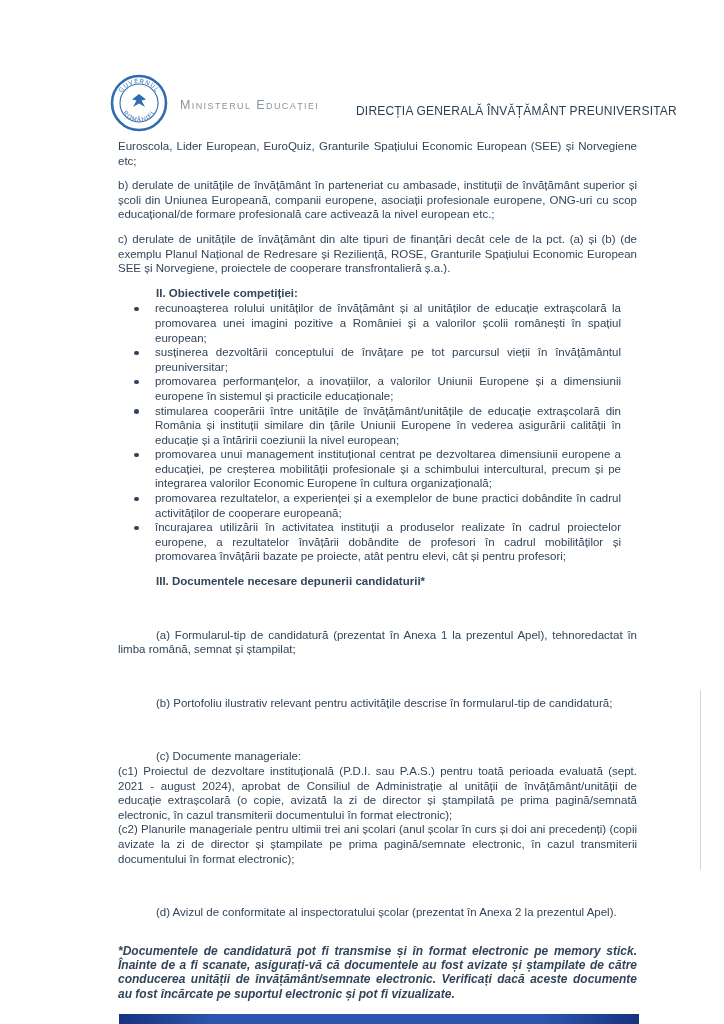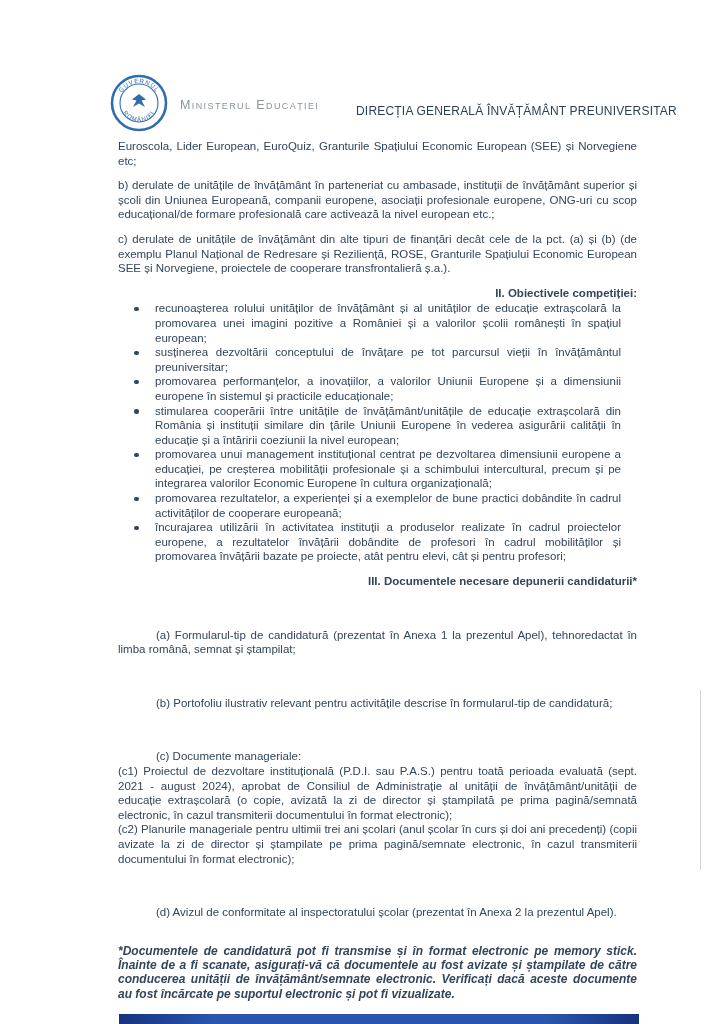--- a/index.html
+++ b/index.html
@@ -26,21 +26,21 @@
   .department {
     position: absolute; left: 356px; top: 104px;
     font-size: 12px; letter-spacing: 0.2px; color: #2c3f52; white-space: nowrap;
   }
   .content {
     position: absolute; left: 118px; top: 139px; width: 519px;
     font-size: 11.5px; line-height: 14.6px; text-align: justify;
   }
   .para { margin: 0 0 10px 0; }
   .section-title {
-    margin: 10px 0 0 38px; font-weight: bold; font-size: 11.5px; text-align: right;
+    margin: 10px 0 0 38px; font-weight: bold; font-size: 11.5px; text-align: left;
   }
   .bullets { list-style: none; margin: 1px 16px 10px 0; padding: 0; }
   .bullets li { position: relative; padding-left: 37px; }
   .bullets li::before {
     content: ""; position: absolute; left: 16px; top: 5.5px;
     width: 4.5px; height: 4.5px; border-radius: 50%; background: #32455a;
   }
   .doc-item { margin: 0; }
   .doc-item.indent { text-indent: 38px; margin-top: 39px; }
   .footnote {

